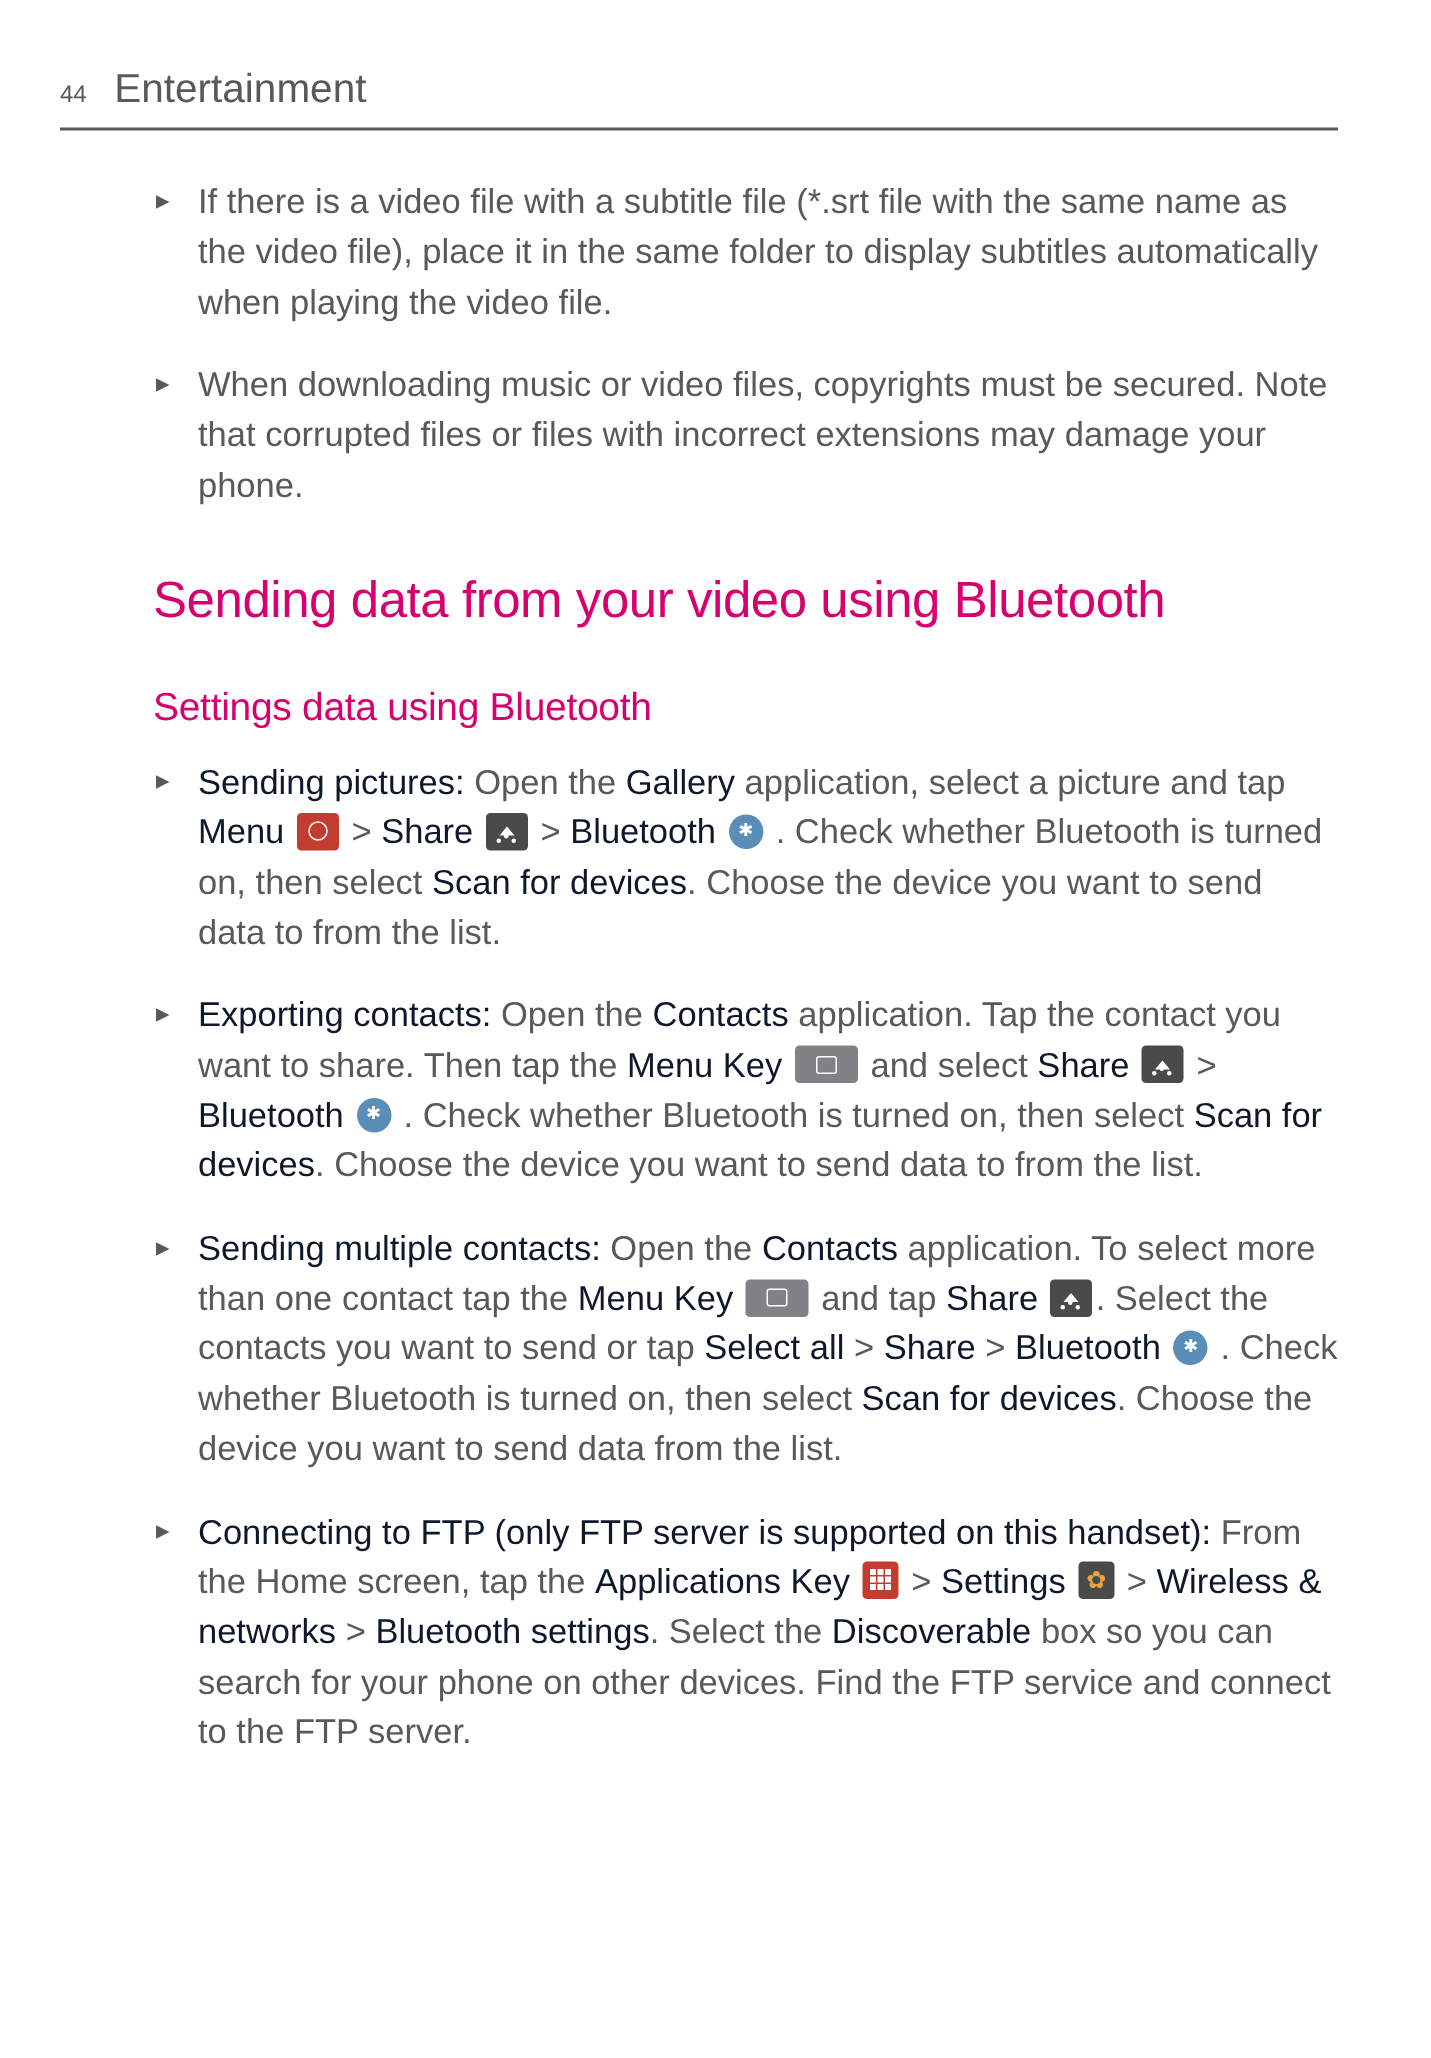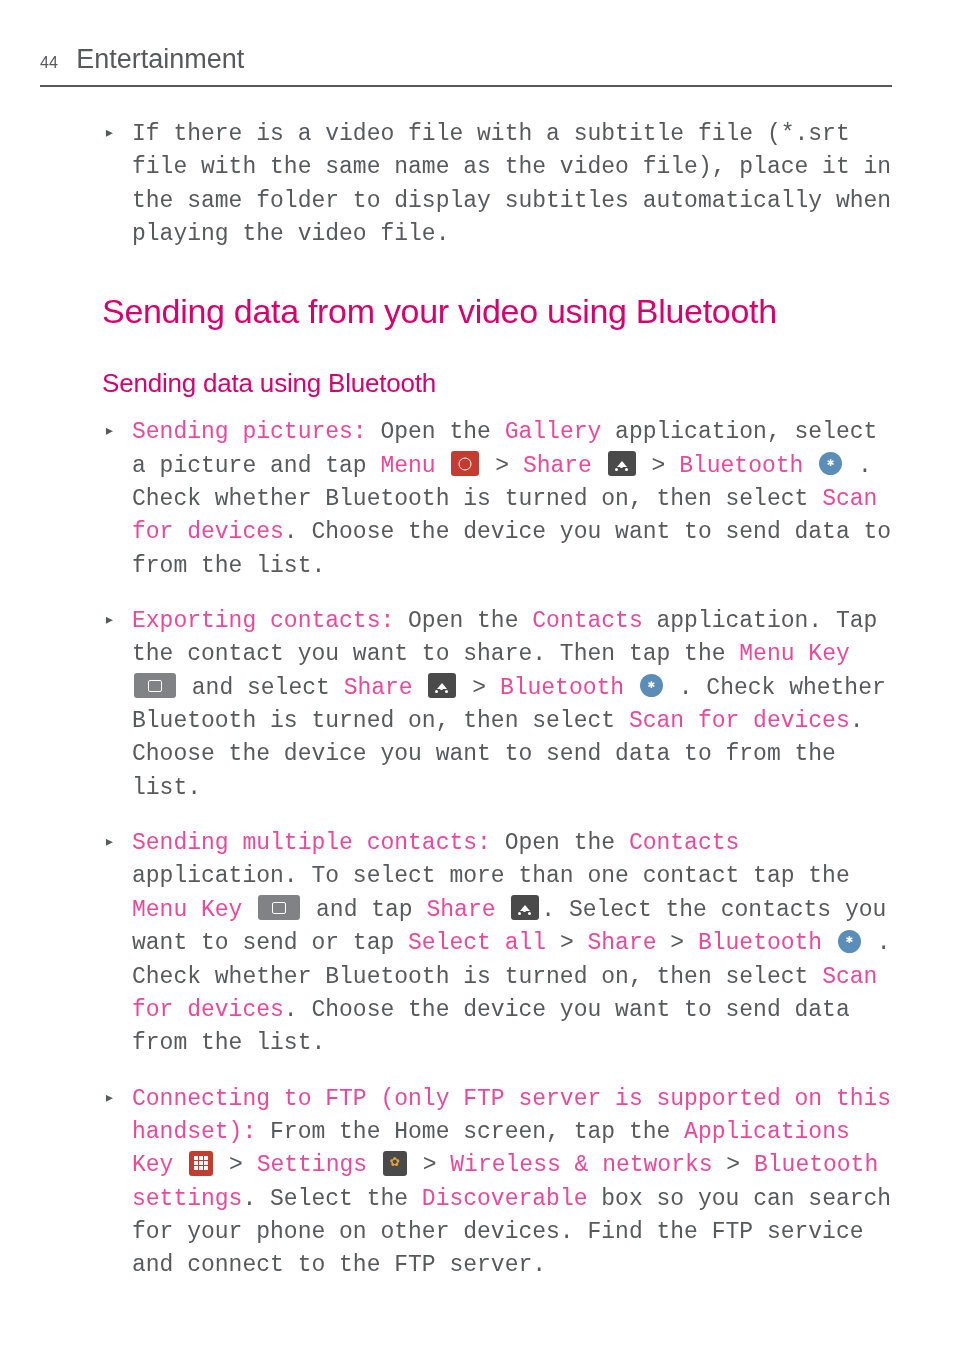--- a/index.html
+++ b/index.html
@@ -40,21 +40,20 @@
     .content {
       position: absolute;
       top: 118px;
       left: 102px;
       right: 62px;
     }
     ul.bullets {
       list-style: none;
       padding-left: 0;
       margin: 0;
-      font-family: Liberation Mono, monospace;
     }
     ul.bullets > li {
       position: relative;
       padding-left: 30px;
       margin-bottom: 22px;
     }
     ul.bullets > li::before {
       content: "▸";
       position: absolute;
       left: 2px;
@@ -74,21 +73,21 @@
     h2.subsection {
       color: #d6006e;
       font-size: 26px;
       font-weight: 400;
       margin-bottom: 14px;
       letter-spacing: -0.2px;
     }
     p.intro {
       margin-bottom: 20px;
     }
-    .bold { font-weight: 500; color: #ec4899; }
+    .bold { font-weight: 500; color: #0f172a; }
     .icon {
       display: inline-block;
       width: 28px;
       height: 25px;
       vertical-align: middle;
       margin: 0 2px;
       border-radius: 3px;
       position: relative;
       top: -2px;
     }
@@ -183,24 +182,25 @@
 
 <div class="page-header">
   <span class="page-num">44</span>
   <span class="page-title">Entertainment</span>
 </div>
 
 <div class="content">
 
   <ul class="bullets">
     <li>If there is a video file with a subtitle file (*.srt file with the same name as the video file), place it in the same folder to display subtitles automatically when playing the video file.</li>
+    <li>When downloading music or video files, copyrights must be secured. Note that corrupted files or files with incorrect extensions may damage your phone.</li>
   </ul>
 
   <h1 class="section">Sending data from your video using Bluetooth</h1>
-  <h2 class="subsection">Sending data using Bluetooth</h2>
+  <h2 class="subsection">Settings data using Bluetooth</h2>
 
   <ul class="bullets">
 
     <li>
       <span class="bold">Sending pictures:</span><span> Open the </span><span class="bold">Gallery</span><span> application, select a picture and tap </span><span class="bold">Menu</span> <span class="icon icon-menu-red"></span><span> &gt; </span><span class="bold">Share</span> <span class="icon icon-share-dark"></span><span> &gt; </span><span class="bold">Bluetooth</span> <span class="icon icon-bluetooth"></span><span> . Check whether Bluetooth is turned on, then select </span><span class="bold">Scan for devices</span><span>. Choose the device you want to send data to from the list.</span>
     </li>
 
     <li>
       <span class="bold">Exporting contacts:</span><span> Open the </span><span class="bold">Contacts</span><span> application. Tap the contact you want to share. Then tap the </span><span class="bold">Menu Key</span> <span class="icon icon-menukey-gray"></span><span> and select </span><span class="bold">Share</span> <span class="icon icon-share-dark"></span><span> &gt; </span><span class="bold">Bluetooth</span> <span class="icon icon-bluetooth"></span><span> . Check whether Bluetooth is turned on, then select </span><span class="bold">Scan for devices</span><span>. Choose the device you want to send data to from the list.</span>
     </li>

